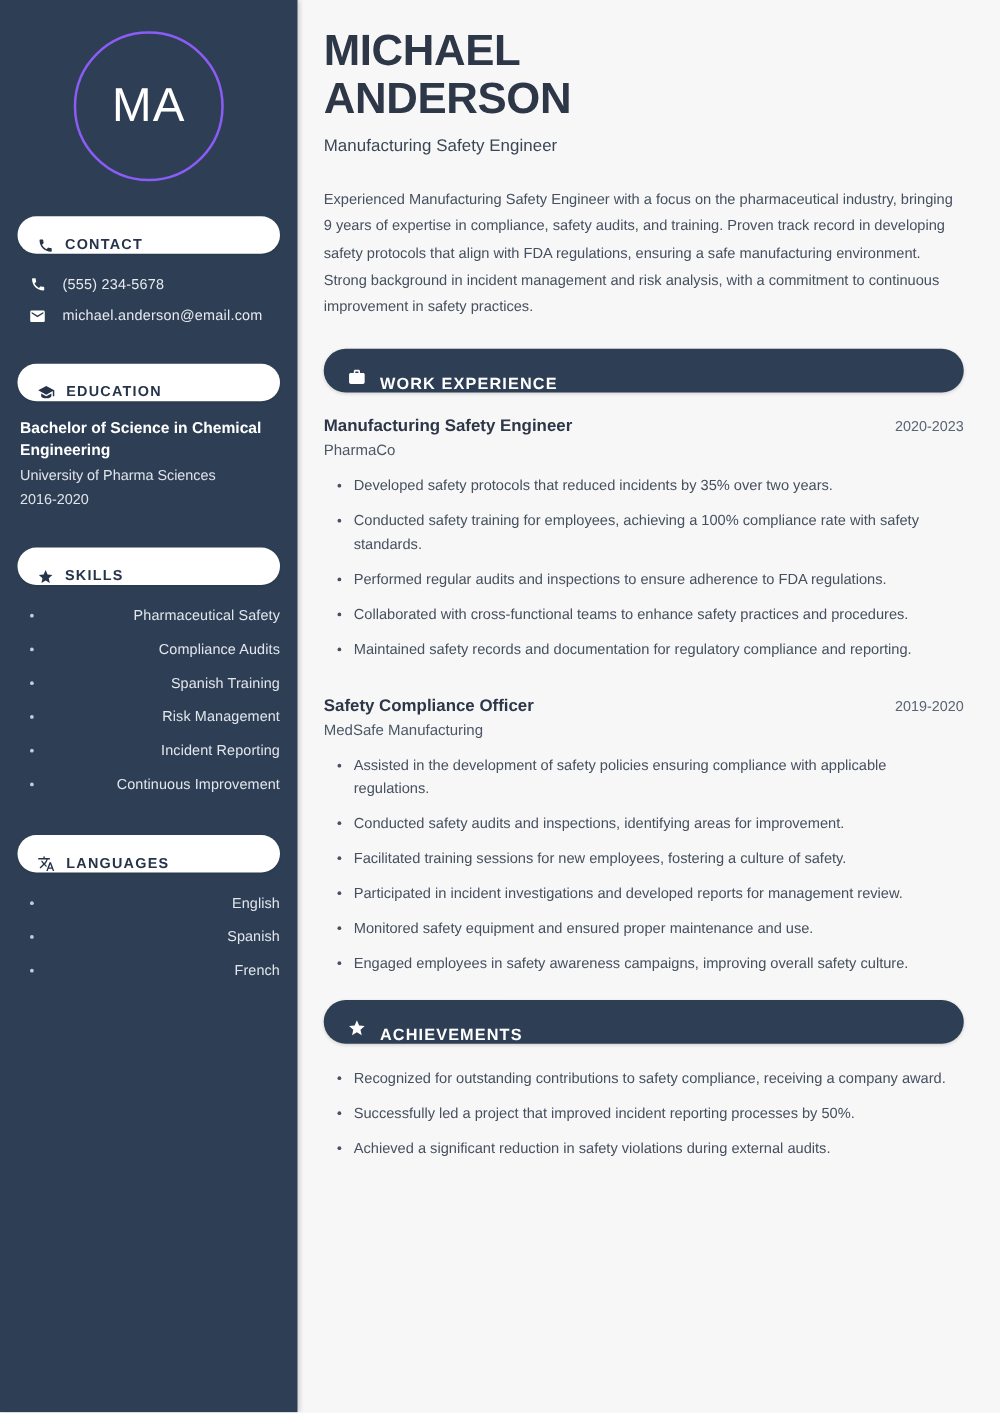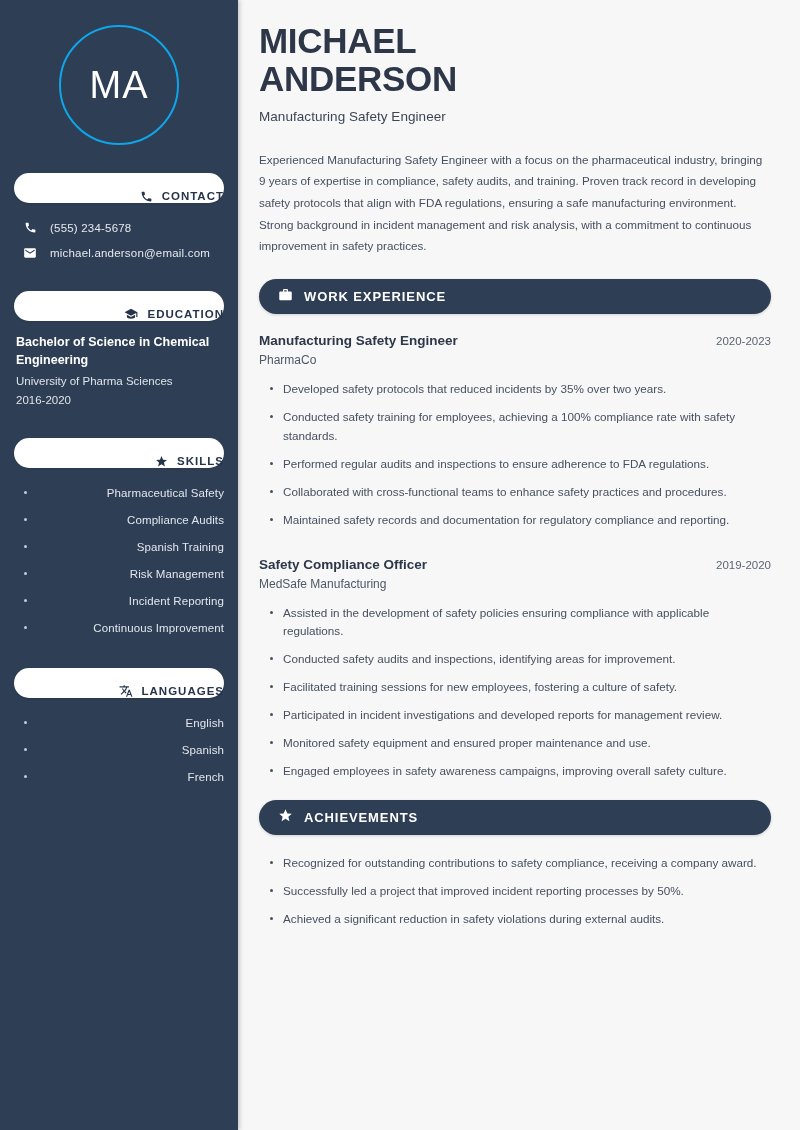--- a/index.html
+++ b/index.html
@@ -36,21 +36,21 @@
   .avatar-wrap {
     display: flex;
     justify-content: center;
     margin-top: 25px;
     margin-bottom: 28px;
   }
   .avatar {
     width: 120px;
     height: 120px;
     border-radius: 50%;
-    border: 2px solid #0ea5e9;
+    border: 2px solid #8b5cf6;
     display: flex;
     align-items: center;
     justify-content: center;
     font-size: 38px;
     font-weight: 400;
     letter-spacing: 1px;
     color: #ffffff;
   }
 
   
@@ -58,21 +58,20 @@
     background: #ffffff;
     color: #26344a;
     border-radius: 40px;
     height: 30px;
     display: flex;
     align-items: center;
     padding: 16px 0 0 16px;
     gap: 9px;
     margin-bottom: 12px;
     box-shadow: 0 1px 2px rgba(0,0,0,0.12);
-    justify-content: flex-end;
   }
   .pill .pill-label {
     font-size: 11.5px;
     font-weight: bold;
     letter-spacing: 1.0px;
   }
   .pill .ico svg { display: block; }
 
   .contact-list { margin-bottom: 26px; }
   .contact-row {
@@ -151,21 +150,21 @@
     color: #46505f;
     margin-bottom: 22px;
   }
 
   .bar {
     background: #2e3f55;
     color: #ffffff;
     border-radius: 40px;
     height: 35px;
     display: flex;
-    align-items: center;
+    align-items: flex-end;
     padding-left: 19px;
     gap: 11px;
     margin-bottom: 19px;
     box-shadow: 0 1px 3px rgba(0,0,0,0.16);
   }
   .bar .bar-label {
     font-size: 13px;
     font-weight: bold;
     letter-spacing: 0.9px;
   }

